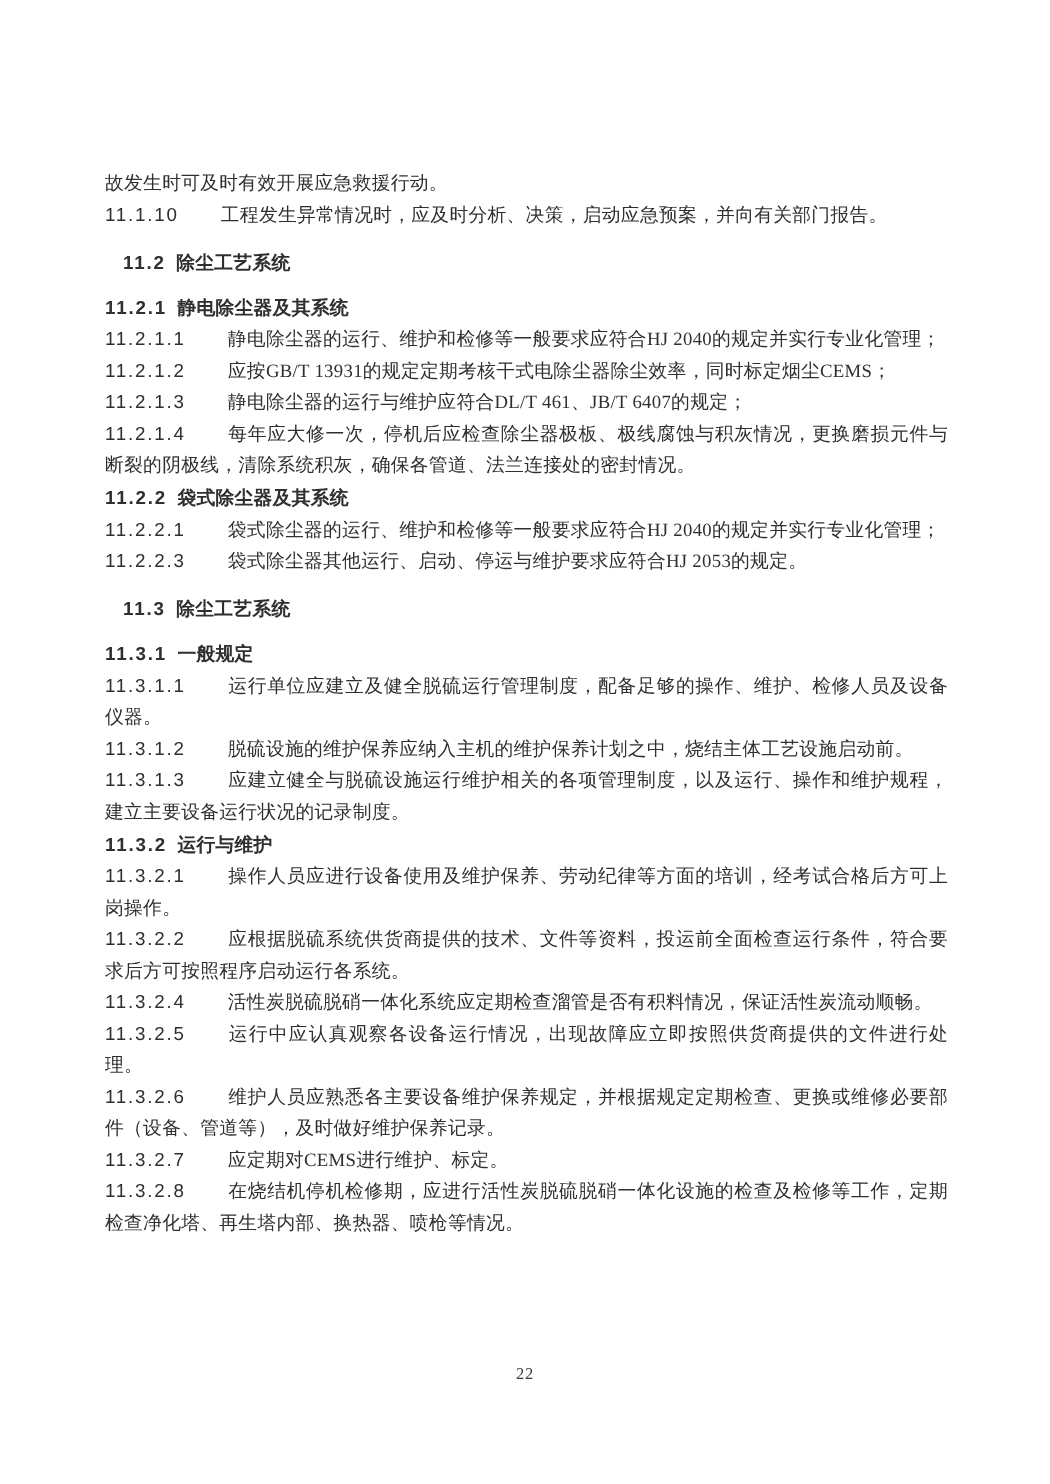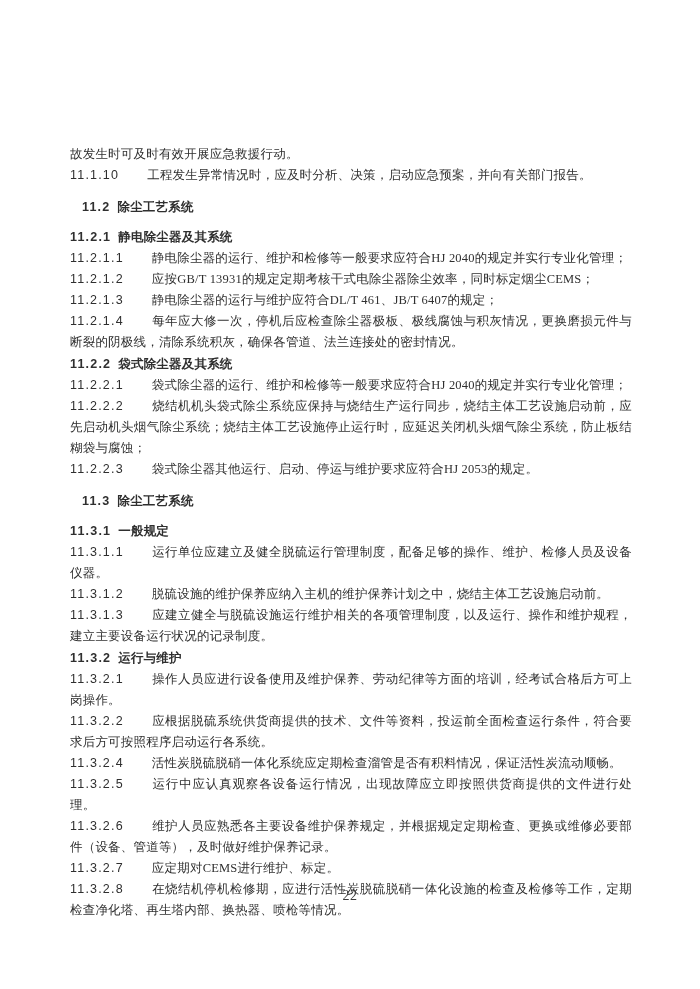--- a/index.html
+++ b/index.html
@@ -22,63 +22,62 @@
     left: 70px;
     width: 562px;
   }
   p.para {
     margin: 0;
     font-size: 12.5px;
     line-height: 21px;
     text-align: justify;
     letter-spacing: 0.2px;
   }
-  p.cont { text-align: justify; margin-top: 32px; }
+  p.cont { text-align: justify; }
   .clause-num {
     font-family: "Liberation Sans", "DejaVu Sans", sans-serif;
     font-weight: 400;
     letter-spacing: 1.2px;
     margin-right: 28px;
     white-space: nowrap;
   }
   p.h2, p.h3 {
     font-family: "Liberation Sans", "DejaVu Sans", sans-serif;
     font-weight: 700;
     font-size: 12.5px;
   }
   p.h2 { margin-top: 11px; margin-bottom: 9px; margin-left: 12px; }
   p.h3 { margin-top: 1px; margin-bottom: 0; }
   p.h2 .clause-num, p.h3 .clause-num { margin-right: 7px; font-weight: 700; }
   .footer {
     position: absolute;
-    top: 888px;
+    top: 910px;
     left: 0;
     width: 700px;
     text-align: center;
-    font-size: 14px;
+    font-size: 11px;
     color: #3a3a3a;
     letter-spacing: 0.5px;
   }
 </style>
 </head>
 <body>
 
 <div class="page">
   <div class="content">
       <p class="para cont"><span class="clause-text">故发生时可及时有效开展应急救援行动。</span></p>
       <p class="para body"><span class="clause-num">11.1.10</span><span class="clause-text">工程发生异常情况时，应及时分析、决策，启动应急预案，并向有关部门报告。</span></p>
       <p class="para h2"><span class="clause-num">11.2</span><span class="clause-text">除尘工艺系统</span></p>
       <p class="para h3"><span class="clause-num">11.2.1</span><span class="clause-text">静电除尘器及其系统</span></p>
       <p class="para body"><span class="clause-num">11.2.1.1</span><span class="clause-text">静电除尘器的运行、维护和检修等一般要求应符合HJ 2040的规定并实行专业化管理；</span></p>
       <p class="para body"><span class="clause-num">11.2.1.2</span><span class="clause-text">应按GB/T 13931的规定定期考核干式电除尘器除尘效率，同时标定烟尘CEMS；</span></p>
       <p class="para body"><span class="clause-num">11.2.1.3</span><span class="clause-text">静电除尘器的运行与维护应符合DL/T 461、JB/T 6407的规定；</span></p>
       <p class="para body"><span class="clause-num">11.2.1.4</span><span class="clause-text">每年应大修一次，停机后应检查除尘器极板、极线腐蚀与积灰情况，更换磨损元件与断裂的阴极线，清除系统积灰，确保各管道、法兰连接处的密封情况。</span></p>
       <p class="para h3"><span class="clause-num">11.2.2</span><span class="clause-text">袋式除尘器及其系统</span></p>
       <p class="para body"><span class="clause-num">11.2.2.1</span><span class="clause-text">袋式除尘器的运行、维护和检修等一般要求应符合HJ 2040的规定并实行专业化管理；</span></p>
-      <p class="para body"><span class="clause-num">11.2.2.2</span><span class="clause-text">烧结机机头袋式除尘系统应保持与烧结生产运行同步，烧结主体工艺设施启动前，应先启动机头烟气除尘系统；烧结主体工艺设施停止运行时，应延迟关闭机头烟气除尘系统，防止板结糊袋与腐蚀；</span></p>
       <p class="para body"><span class="clause-num">11.2.2.3</span><span class="clause-text">袋式除尘器其他运行、启动、停运与维护要求应符合HJ 2053的规定。</span></p>
       <p class="para h2"><span class="clause-num">11.3</span><span class="clause-text">除尘工艺系统</span></p>
       <p class="para h3"><span class="clause-num">11.3.1</span><span class="clause-text">一般规定</span></p>
       <p class="para body"><span class="clause-num">11.3.1.1</span><span class="clause-text">运行单位应建立及健全脱硫运行管理制度，配备足够的操作、维护、检修人员及设备仪器。</span></p>
       <p class="para body"><span class="clause-num">11.3.1.2</span><span class="clause-text">脱硫设施的维护保养应纳入主机的维护保养计划之中，烧结主体工艺设施启动前。</span></p>
       <p class="para body"><span class="clause-num">11.3.1.3</span><span class="clause-text">应建立健全与脱硫设施运行维护相关的各项管理制度，以及运行、操作和维护规程，建立主要设备运行状况的记录制度。</span></p>
       <p class="para h3"><span class="clause-num">11.3.2</span><span class="clause-text">运行与维护</span></p>
       <p class="para body"><span class="clause-num">11.3.2.1</span><span class="clause-text">操作人员应进行设备使用及维护保养、劳动纪律等方面的培训，经考试合格后方可上岗操作。</span></p>
       <p class="para body"><span class="clause-num">11.3.2.2</span><span class="clause-text">应根据脱硫系统供货商提供的技术、文件等资料，投运前全面检查运行条件，符合要求后方可按照程序启动运行各系统。</span></p>
       <p class="para body"><span class="clause-num">11.3.2.4</span><span class="clause-text">活性炭脱硫脱硝一体化系统应定期检查溜管是否有积料情况，保证活性炭流动顺畅。</span></p>

